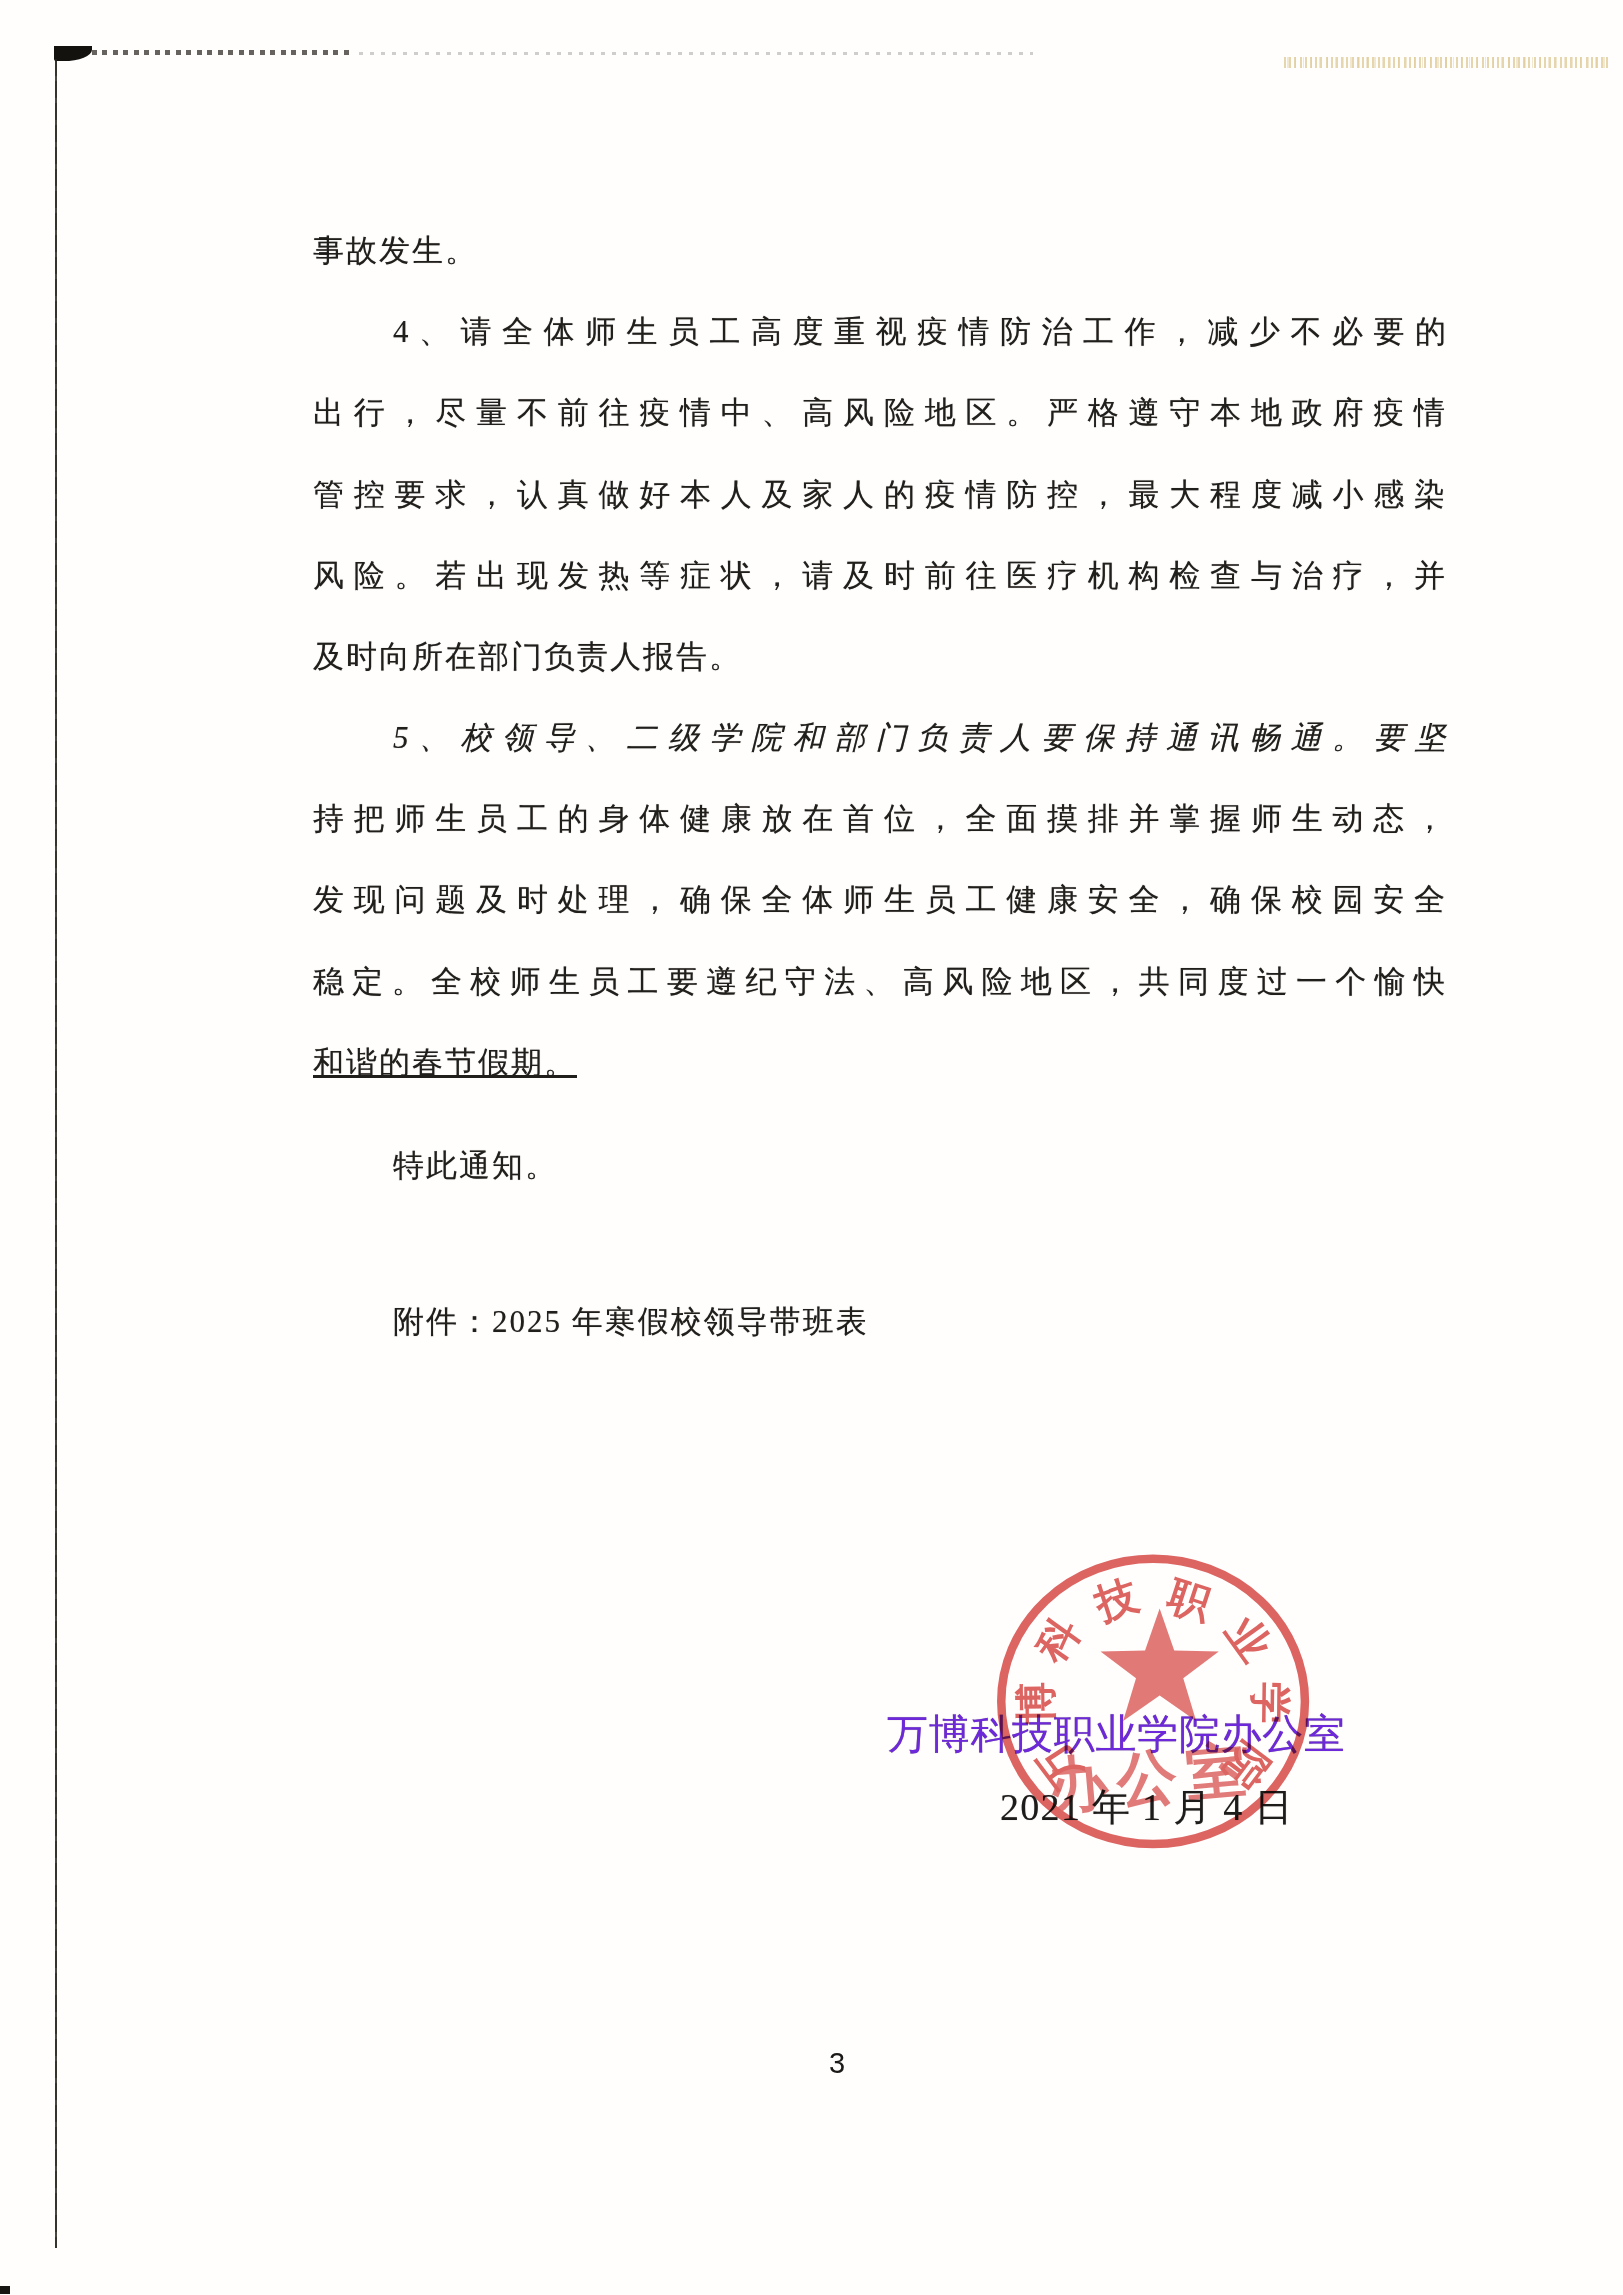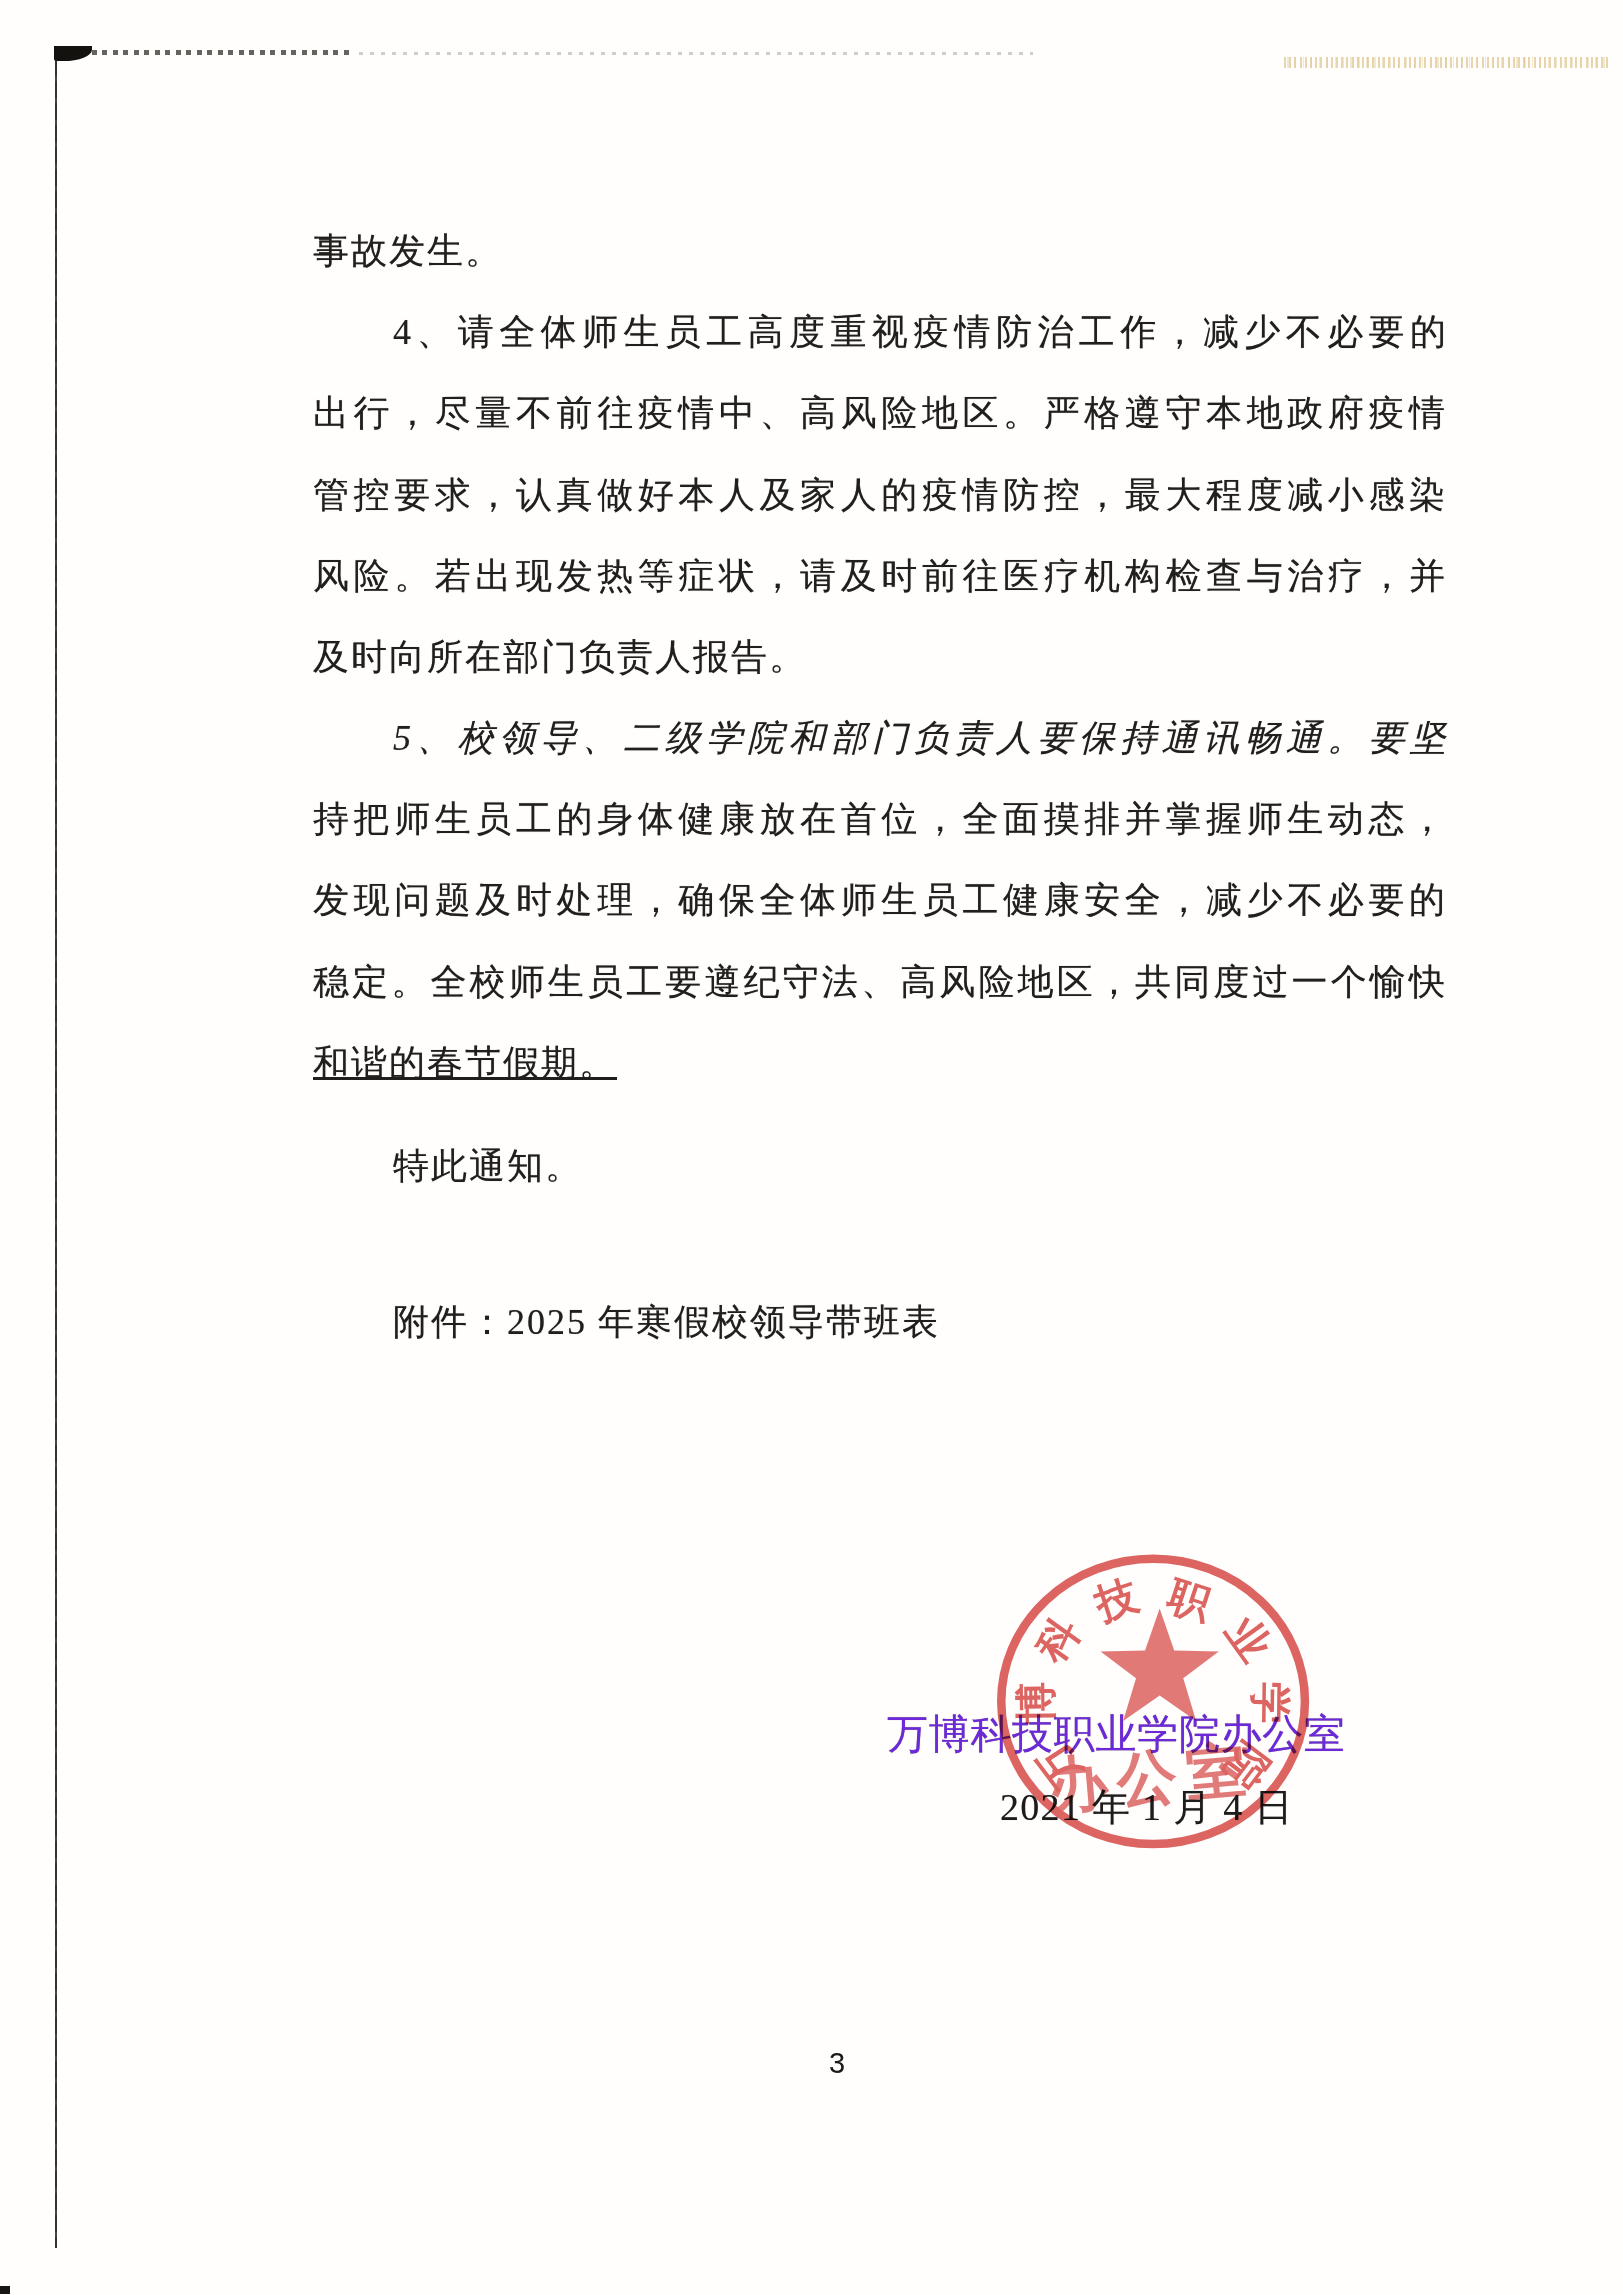--- a/index.html
+++ b/index.html
@@ -10,21 +10,21 @@
     position:relative;overflow:hidden;
   }
   #page{
     position:absolute;left:0;top:0;width:1623px;height:2295px;
     background:#fffefd;
   }
   
   #text-layer{position:absolute;left:0;top:0;width:1623px;height:2295px;z-index:2;}
   .line{
     position:absolute;
-    font-size:36px;line-height:52px;height:52px;
+    font-size:31px;line-height:52px;height:52px;
     color:#211f1c;
     text-shadow:0 0 0.7px rgba(33,31,28,.55);
     letter-spacing:2px;
     white-space:nowrap;
   }
   .line.j{
     white-space:normal;
     text-align:justify;
     text-align-last:justify;
     text-justify:inter-character;
@@ -104,21 +104,21 @@
     <div class="date" style="left:1000px;top:1782px;">2021 年 1 月 4 日</div>
     <div class="pagenum">3</div>
   <div class="line" style="left: 313px; top: 225px;">事故发生。</div>
       <div class="line j" style="left: 393px; top: 306px; width: 1053px;">4、请全体师生员工高度重视疫情防治工作，减少不必要的</div>
       <div class="line j" style="left: 313px; top: 387px; width: 1132px;">出行，尽量不前往疫情中、高风险地区。严格遵守本地政府疫情</div>
       <div class="line j" style="left: 313px; top: 469px; width: 1132px;">管控要求，认真做好本人及家人的疫情防控，最大程度减小感染</div>
       <div class="line j" style="left: 313px; top: 550px; width: 1132px;">风险。若出现发热等症状，请及时前往医疗机构检查与治疗，并</div>
       <div class="line" style="left: 313px; top: 631px; text-align: right;">及时向所在部门负责人报告。</div>
       <div class="line j" style="left: 393px; top: 712px; width: 1053px; font-style: italic;">5、校领导、二级学院和部门负责人要保持通讯畅通。要坚</div>
       <div class="line j" style="left: 313px; top: 793px; width: 1132px;">持把师生员工的身体健康放在首位，全面摸排并掌握师生动态，</div>
-      <div class="line j" style="left: 313px; top: 874px; width: 1132px;">发现问题及时处理，确保全体师生员工健康安全，减少不必要的</div>
+      <div class="line j" style="left: 313px; top: 874px; width: 1132px;">发现问题及时处理，确保全体师生员工健康安全，确保校园安全</div>
       <div class="line j" style="left: 313px; top: 956px; width: 1132px;">稳定。全校师生员工要遵纪守法、高风险地区，共同度过一个愉快</div>
       <div class="line" style="left: 313px; top: 1037px; text-decoration: underline;">和谐的春节假期。</div>
       <div class="line" style="left: 393px; top: 1140px;">特此通知。</div>
       <div class="line" style="left: 393px; top: 1296px;">附件：2025 年寒假校领导带班表</div>
     </div>
 
   <svg id="seal-svg" width="1623" height="2295" viewBox="0 0 2480 3507">
     <ellipse id="seal-ring" cx="1762" cy="2600" rx="232" ry="218" fill="none" stroke-width="13" stroke="#d95856"></ellipse>
     <polygon id="seal-star" points="0,-95 22.3,-30.7 90.4,-29.4 36.1,11.7 55.8,76.9 0,38 -55.8,76.9 -36.1,11.7 -90.4,-29.4 -22.3,-30.7" transform="translate(1772,2553)" opacity="0.9" fill="#dc5f5c"></polygon>
     <g id="seal-ring-chars" font-size="64" font-weight="bold" fill="#d95856">

